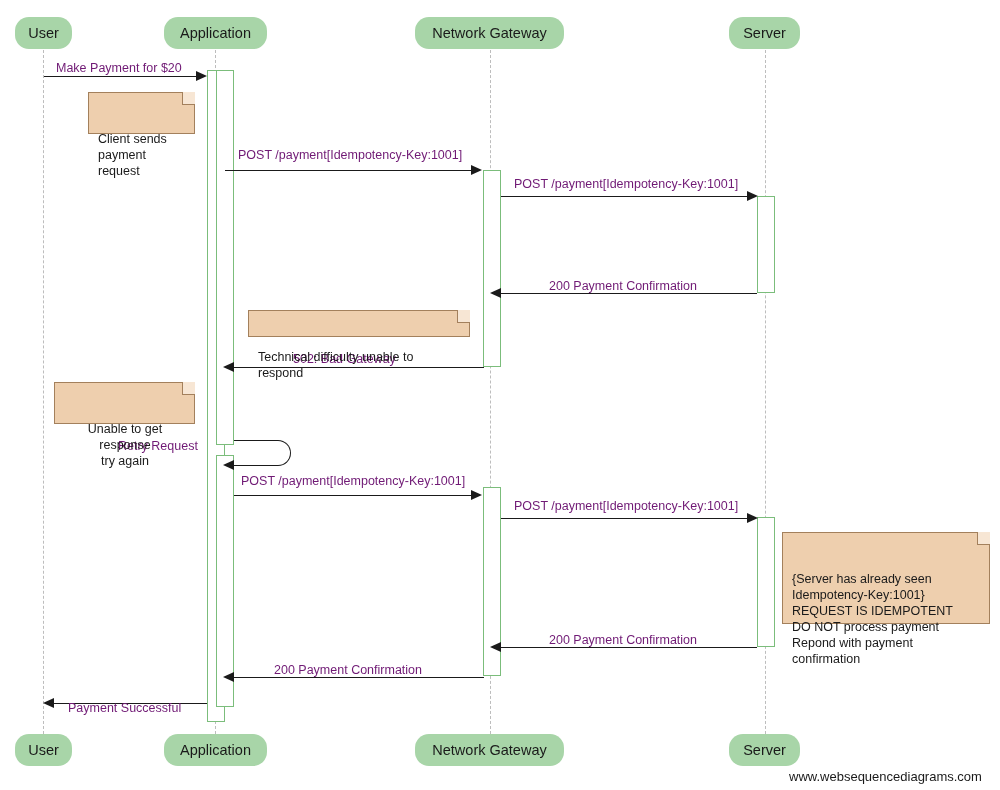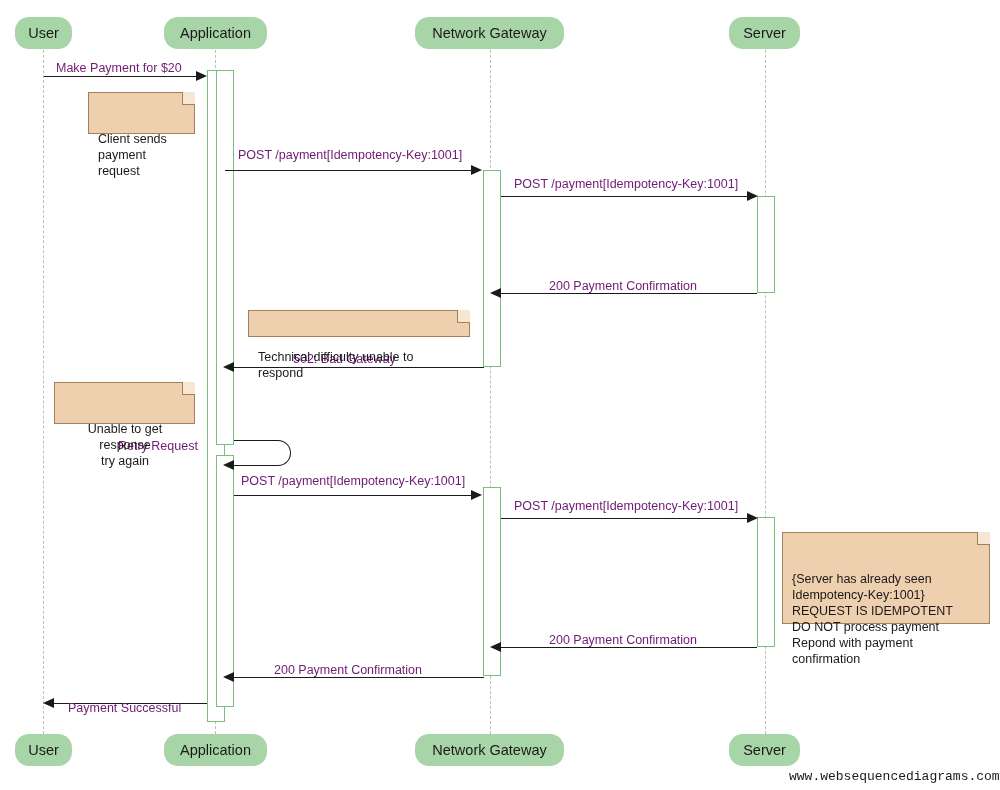--- a/index.html
+++ b/index.html
@@ -232,15 +232,15 @@
 
   <div class="note" style="left:782px; top:532px; width:208px; height:92px;">
     <span class="fold"></span>
     <span>{Server has already seen
 Idempotency-Key:1001}
 REQUEST IS IDEMPOTENT
 DO NOT process payment
 Repond with payment confirmation</span>
   </div>
 
-  <div class="footer" style="left:789px; top:769px;font-family:Liberation Mono, monospace;">www.websequencediagrams.com</div>
+  <div class="footer" style="left:789px; top:769px;">www.websequencediagrams.com</div>
 
 </div>
 
 </body></html>

